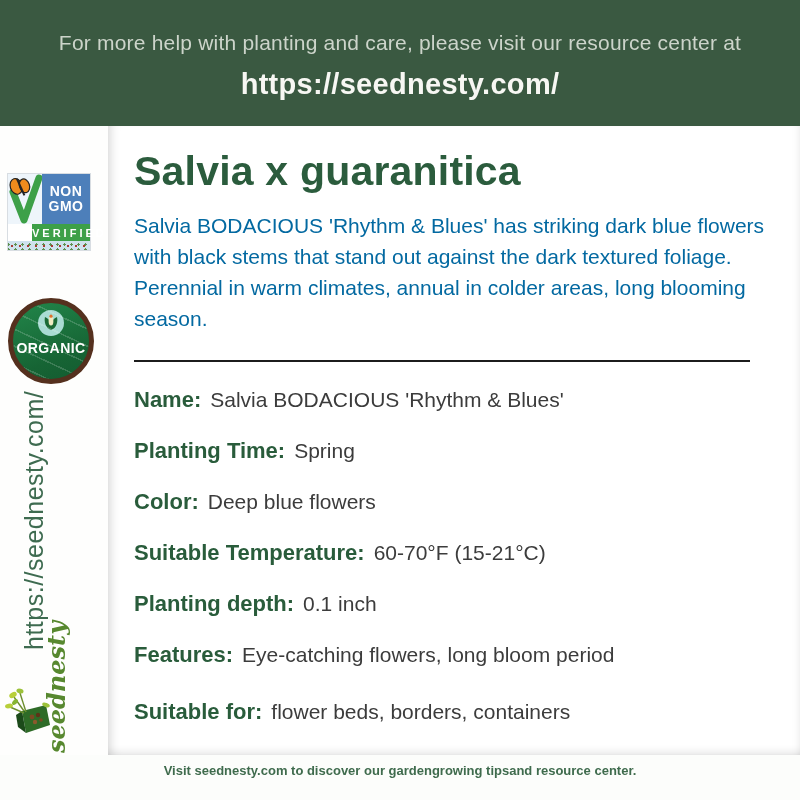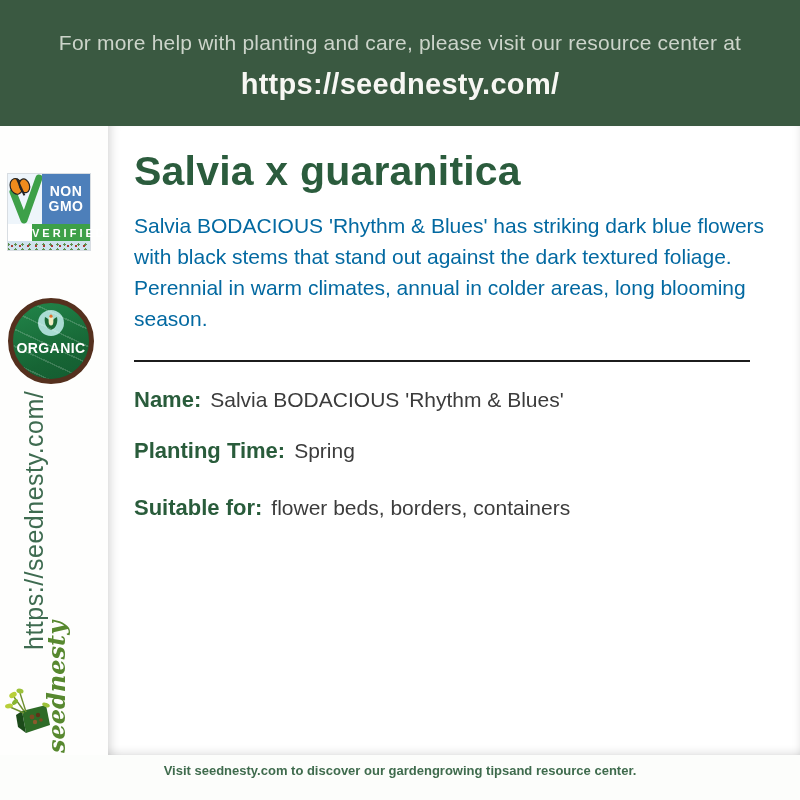--- a/index.html
+++ b/index.html
@@ -155,24 +155,36 @@
     <hr class="rule">
     <div class="fields">
   <div class="field-row">
     <span class="field-label">Name:</span><span class="field-value">Salvia BODACIOUS 'Rhythm &amp; Blues'</span>
   </div>
 
   <div class="field-row">
     <span class="field-label">Planting Time:</span><span class="field-value">Spring</span>
   </div>
 
+  <div class="field-row">
+    <span class="field-label">Color:</span><span class="field-value">Deep blue flowers</span>
+  </div>
+
+  <div class="field-row">
+    <span class="field-label">Suitable Temperature:</span><span class="field-value">60-70°F (15-21°C)</span>
+  </div>
+
+  <div class="field-row">
+    <span class="field-label">Planting depth:</span><span class="field-value">0.1 inch</span>
+  </div>
 
 
-
-
+  <div class="field-row">
+    <span class="field-label">Features:</span><span class="field-value">Eye-catching flowers, long bloom period</span>
+  </div>
 
   <div class="field-row">
     <span class="field-label">Suitable for:</span><span class="field-value">flower beds, borders, containers</span>
   </div>
 </div>
   </div>
 
 </div>
 
 <div class="banner-bottom">

